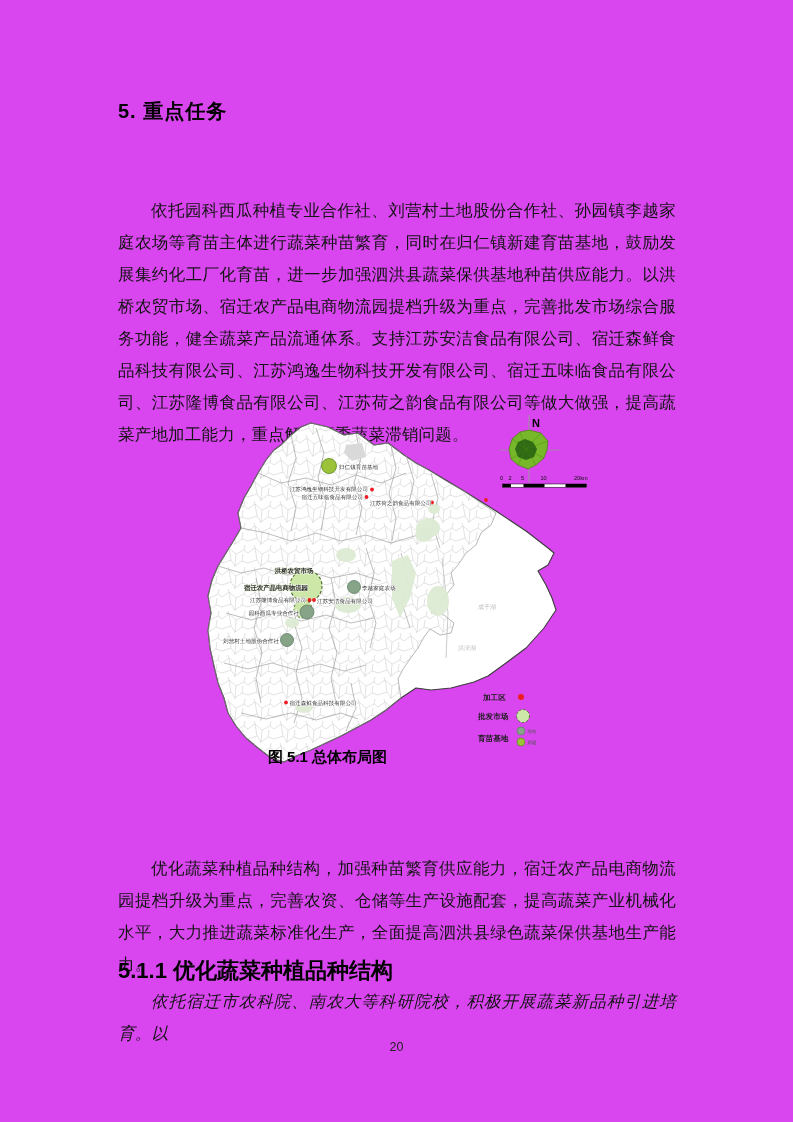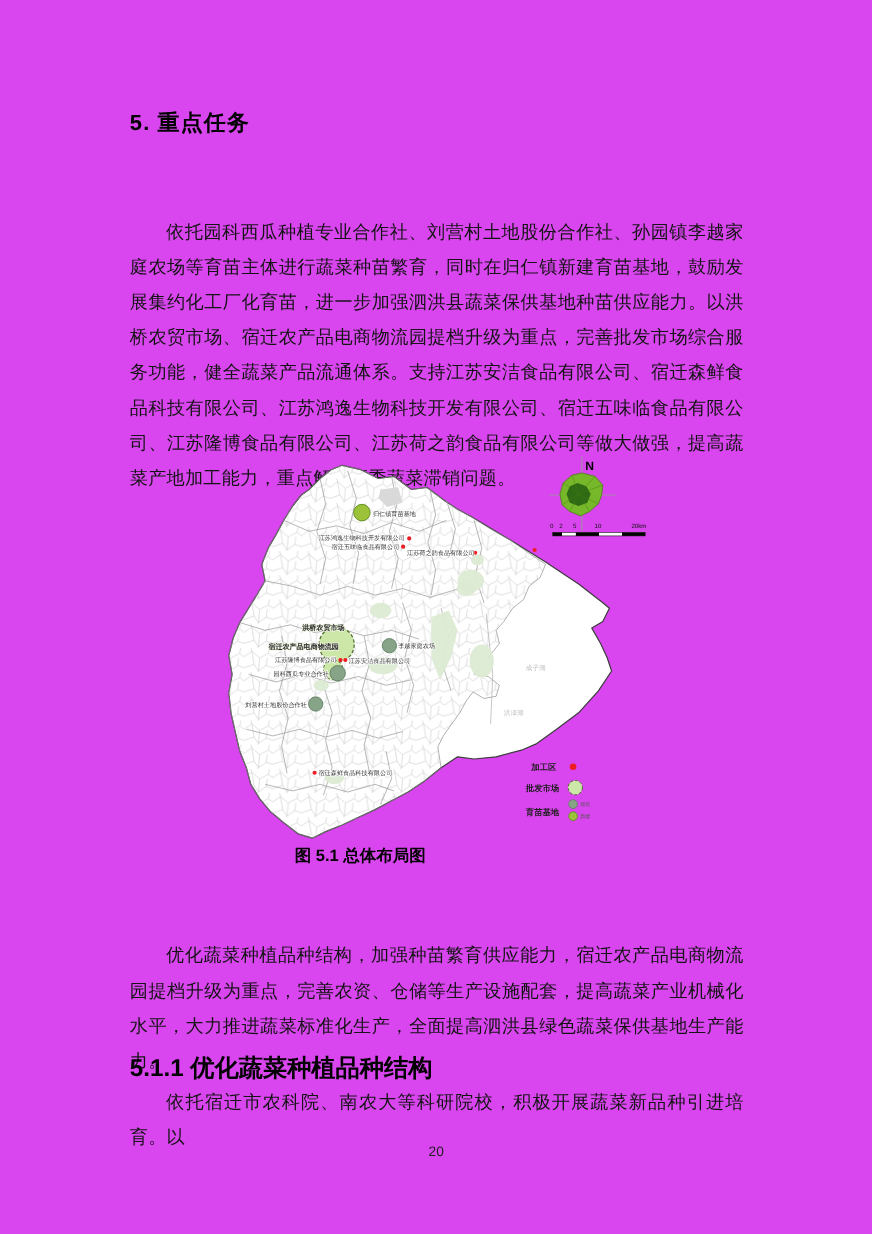--- a/index.html
+++ b/index.html
@@ -12,24 +12,24 @@
     font-family:"Liberation Sans","DejaVu Sans",sans-serif;
     font-weight:700;font-size:20px;letter-spacing:1px;color:#000;
   }
   .para{
     position:absolute;left:118px;width:558px;
     font-size:16.5px;line-height:32px;text-align:justify;text-justify:inter-ideograph;
     text-indent:2em;color:#141414;letter-spacing:0.2px;
   }
   .p1{top:150px;margin-top:45px;}
   .p2{top:853px;}
-  .p3{top:986px;}
+  .p3{top:986px;font-style:italic;}
   .figure{position:absolute;left:196px;top:413px;width:400px;height:360px;}
   .caption{
-    position:absolute;left:0;top:769px;width:655px;text-align:center;
+    position:absolute;left:0;top:748px;width:655px;text-align:center;
     font-size:15px;font-weight:700;color:#000;
     font-family:"Liberation Sans","DejaVu Sans",sans-serif;
   }
   .h2{
     position:absolute;left:118px;top:822px;width:560px;
     font-family:"Liberation Sans","DejaVu Sans",sans-serif;
     font-weight:700;font-size:17.5px;color:#000;
   }
   .h3{
     position:absolute;left:118px;top:956px;width:560px;

